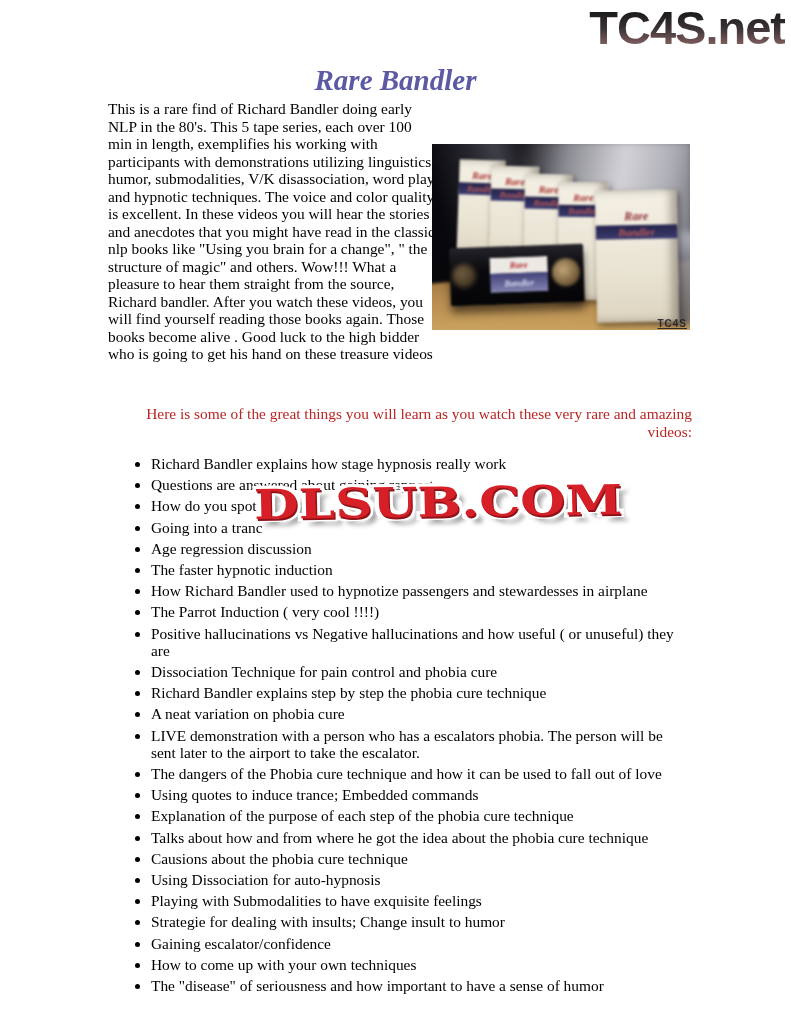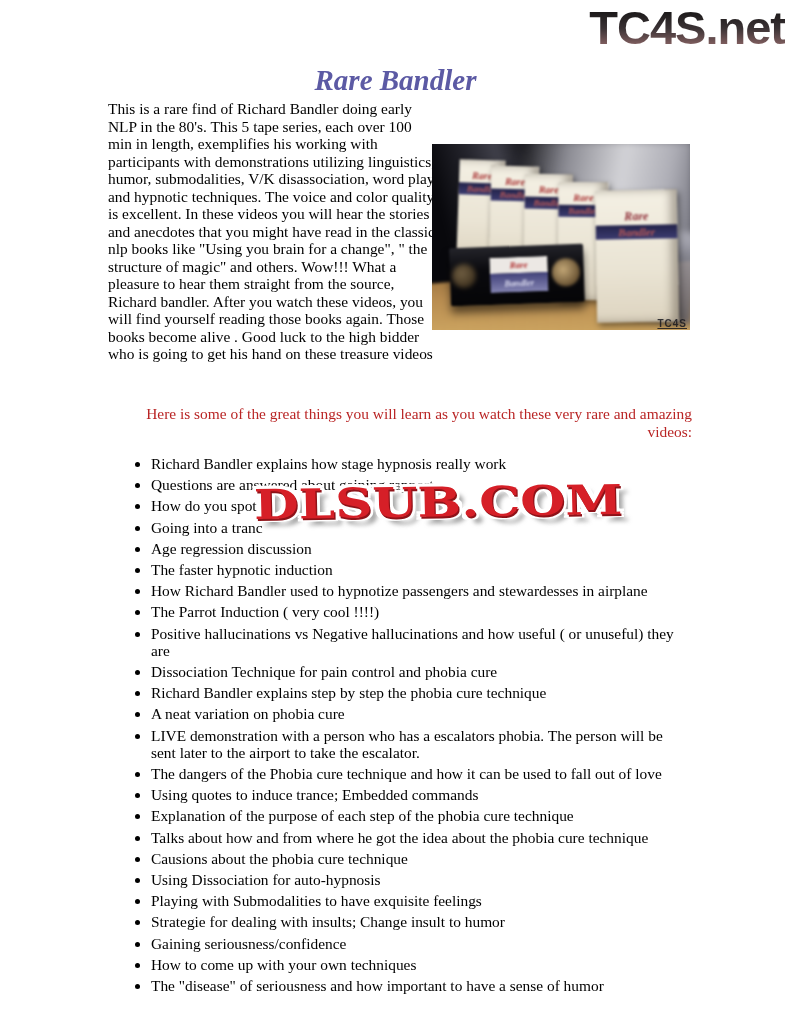--- a/index.html
+++ b/index.html
@@ -167,21 +167,21 @@
         <li>A neat variation on phobia cure</li>
         <li>LIVE demonstration with a person who has a escalators phobia. The person will be sent later to the airport to take the escalator.</li>
         <li>The dangers of the Phobia cure technique and how it can be used to fall out  of love</li>
         <li>Using quotes to induce trance; Embedded commands</li>
         <li>Explanation of the purpose of each step of the phobia cure technique</li>
         <li>Talks about how and from where he got the idea about the phobia cure technique</li>
         <li>Causions about the phobia cure technique</li>
         <li>Using Dissociation for auto-hypnosis</li>
         <li>Playing with Submodalities to have exquisite feelings</li>
         <li>Strategie for dealing with insults; Change insult to humor</li>
-        <li>Gaining seriousness/confidence</li>
+        <li>Gaining escalator/confidence</li>
         <li>How to come up with your own techniques</li>
         <li>The "disease" of seriousness and how important to have a sense of humor</li>
       </ul>
   </div>
 
   <div class="dlsub">DLSUB.COM</div>
 
 
 </div>
 

